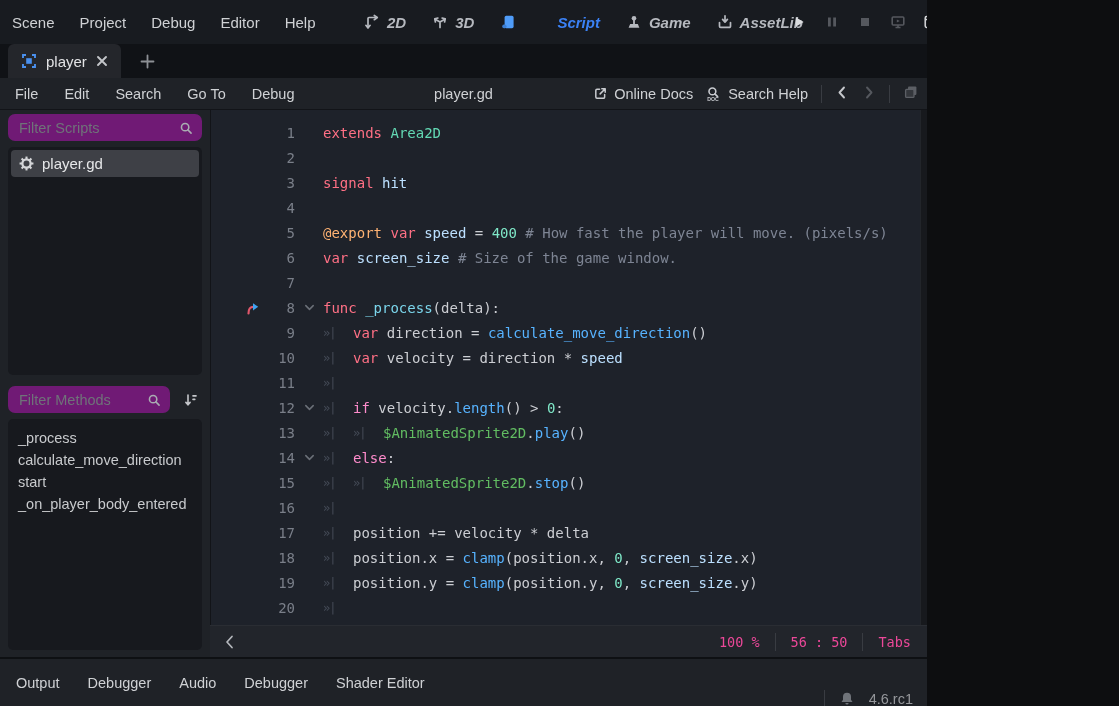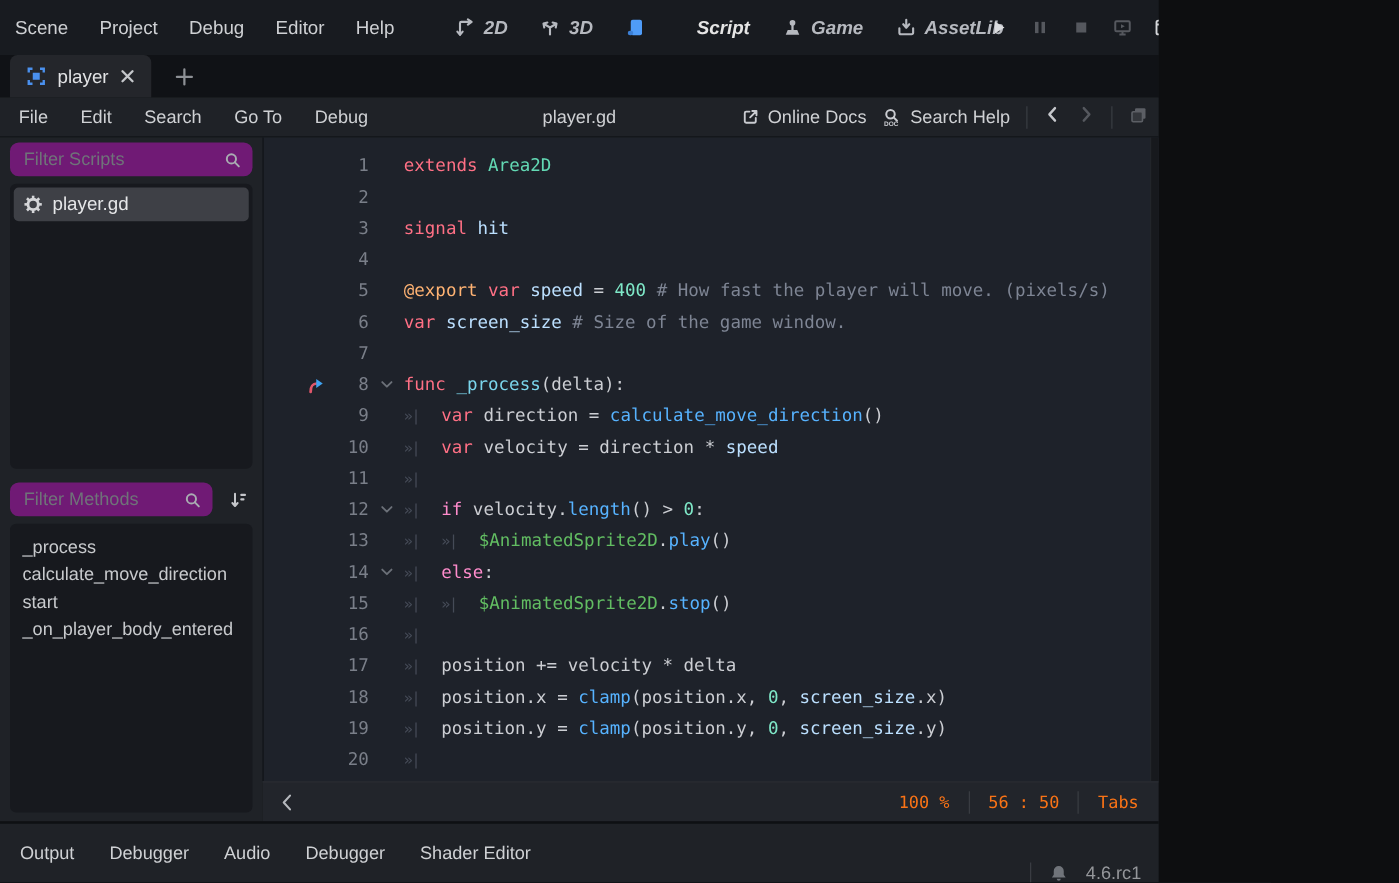--- a/index.html
+++ b/index.html
@@ -6,21 +6,21 @@
   *{box-sizing:border-box;-webkit-font-smoothing:antialiased;}
   .window{position:relative;width:927px;height:706px;background:#141619;overflow:hidden;
           font-family:"Liberation Sans",sans-serif;color:#cfd1d4;}
 
   
   .topbar{position:absolute;top:0;left:0;right:0;height:44px;background:#181b20;}
   .menus{position:absolute;left:12px;top:0;height:44px;display:flex;align-items:center;gap:25px;font-size:15px;color:#cfd1d4;}
   .menu-item{cursor:default;}
   .switcher{position:absolute;left:364px;top:0;height:44px;display:flex;align-items:center;gap:26px;font-style:italic;}
   .ctx{display:flex;align-items:center;gap:7px;color:#b6b9bf;font-weight:bold;font-size:15px;}
-  .ctx.active{color:#e5e5e5;gap:41px;}
+  .ctx.active{color:#3b82f6;gap:41px;}
   .playctrl{position:absolute;left:790px;top:0;height:44px;display:flex;align-items:center;gap:15px;}
   .pbtn{width:18px;height:18px;display:flex;align-items:center;justify-content:center;}
   .renderer{position:absolute;right:12px;top:0;height:44px;display:flex;align-items:center;gap:6px;color:#79a84a;font-weight:bold;font-size:15px;}
 
   
   .tabstrip{position:absolute;top:44px;left:0;right:0;height:34px;background:#101216;}
   .scene-tab{position:absolute;left:8px;top:0;height:34px;background:#24262b;border-radius:6px 6px 0 0;
              display:flex;align-items:center;gap:9px;padding:0 13px;color:#e2e3e5;font-size:15px;}
   .addtab{position:absolute;left:133px;top:0;height:34px;width:28px;display:flex;align-items:center;justify-content:center;}
   .kebab{position:absolute;left:1058px;top:0;height:34px;width:22px;display:flex;align-items:center;justify-content:center;}
@@ -65,21 +65,21 @@
   .mseg{height:2px;border-radius:1px;flex:none;}
   .mm-cursor{position:absolute;left:0;top:168px;width:74px;height:4px;background:rgba(255,255,255,0.08);}
   .vscroll{position:absolute;right:1px;top:0;width:14px;height:515px;background:rgba(255,255,255,0.02);}
   .vgrab{position:absolute;left:3px;top:5px;width:8px;height:184px;background:#4d5055;border-radius:5px;}
   .rightstrip{position:absolute;right:0;top:110px;width:7px;height:515px;background:#17191d;border-left:1px solid #22252a;}
 
   
   .codestatus{position:absolute;top:625px;left:210px;right:0;height:32px;background:#22252b;border-top:1px solid #2a2d33;}
   .cs-collapse{position:absolute;left:8px;top:0;height:31px;width:22px;display:flex;align-items:center;justify-content:center;}
   .cs-right{position:absolute;right:16px;top:0;height:31px;display:flex;align-items:center;gap:15px;
-            font-family:"DejaVu Sans Mono",monospace;font-size:13.5px;color:#f97316;justify-content:space-between;}
+            font-family:"DejaVu Sans Mono",monospace;font-size:13.5px;color:#ec4899;justify-content:space-between;}
 
   
   .bottombar{position:absolute;top:657px;left:0;right:0;height:49px;background:#1f2227;border-top:2px solid #0e1013;}
   .btabs{position:absolute;left:16px;top:0;height:47px;display:flex;align-items:center;gap:28px;font-size:14.5px;color:#cfd1d4;}
   .bver{position:absolute;right:14px;top:16px;height:47px;display:flex;align-items:center;gap:14px;color:#95979b;font-size:14.5px;}
 </style>
 </head>
 <body>
 
 <div class="window">

